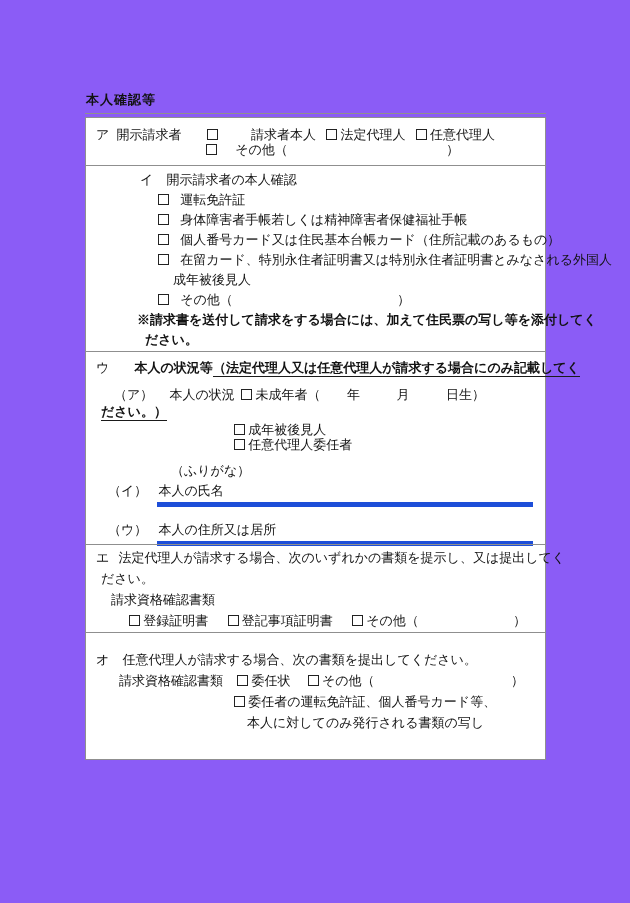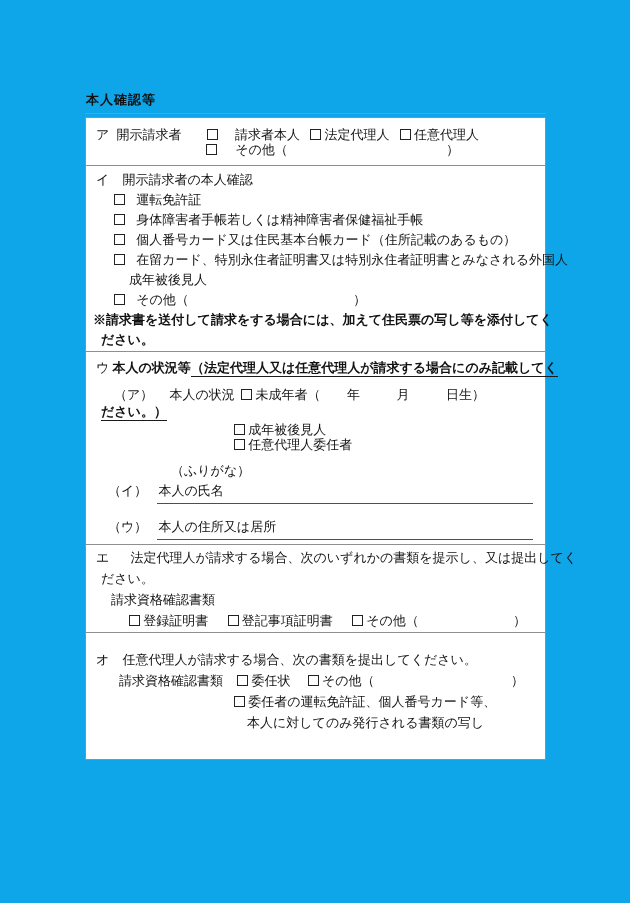--- a/index.html
+++ b/index.html
@@ -1,21 +1,21 @@
 <!DOCTYPE html>
 <html><head>
 <meta charset="utf-8">
 <style>
   * { box-sizing: border-box; }
   html, body { margin: 0; padding: 0; background: #ffffff; }
   .page {
     position: relative;
     width: 630px;
     height: 903px;
-    background: #0ea5e9;
+    background: #8b5cf6;
     font-family: "Liberation Serif", "DejaVu Serif", serif;
     font-size: 13px;
     color: #121212;
     overflow: hidden;
   }
   .content {
     position: absolute;
     left: 85px;
     top: 91px;
     width: 461px;
@@ -34,56 +34,55 @@
     background: #ffffff;
   }
   .row { position: relative; }
   .row + .row { border-top: 1px solid #8f8f8f; }
   .r-a { height: 47px; padding-top: 9px; }
   .r-i { height: 186px; padding-top: 4px; }
   .r-u { height: 193px; padding-top: 6px; }
   .r-e { height: 88px;  padding-top: 2px; }
   .r-o { height: 127px; padding-top: 16px; }
   .ln { line-height: 21px; white-space: nowrap; }
-  .r-i .ln { line-height: 20px; }
+  .r-i .ln { line-height: 20px; margin-left: 44px; }
   .ln-tight { line-height: 15px; }
   .b { font-weight: bold; }
   .ul { border-bottom: 1px solid #1a1a1a; padding-bottom: 1px; }
   .cb {
     display: inline-block;
     width: 11px;
     height: 11px;
     border: 1px solid #222222;
     vertical-align: -1px;
     background: #ffffff;
   }
   .sp { display: inline-block; }
   .field {
     display: inline-block;
-    border-bottom: 1px solid #1d4ed8;
+    border-bottom: 5px solid #1d4ed8;
     padding: 0 0 1px 2px;
-    font-family: Liberation Mono, monospace;
   }
 </style>
 </head>
 <body>
 
 <div class="page">
   <div class="content">
 
     <h1 class="doc-title">本人確認等</h1>
 
     <div class="tbl">
 
       <section class="row r-a">
         <div class="ln ln-tight" style="padding-left:10px">
           <span>ア</span>
           <span style="margin-left:4px">開示請求者</span>
           <span class="cb" style="margin-left:22px"></span>
-          <span style="margin-left:14px">請求者本人</span>
+          <span style="margin-left:30px">請求者本人</span>
           <span class="cb" style="margin-left:7px"></span>
           <span>法定代理人</span>
           <span class="cb" style="margin-left:7px"></span>
           <span>任意代理人</span>
         </div>
         <div class="ln ln-tight" style="padding-left:120px">
           <span class="cb"></span>
           <span style="margin-left:15px">その他（</span>
           <span class="sp" style="width:152px"></span>
           <span>）</span>
@@ -120,21 +119,21 @@
           <span class="sp" style="width:158px"></span>
           <span>）</span>
         </div>
         <div class="ln b" style="padding-left:7px">※請求書を送付して請求をする場合には、加えて住民票の写し等を添付してく</div>
         <div class="ln b" style="padding-left:15px">ださい。</div>
       </section>
 
       <section class="row r-u">
         <div class="ln" style="padding-left:10px;line-height:20px">
           <span>ウ</span>
-          <span class="b" style="margin-left:0">本人の状況等</span><span class="b ul">（法定代理人又は任意代理人が請求する場合にのみ記載してく</span>
+          <span class="b" style="margin-left:22px">本人の状況等</span><span class="b ul">（法定代理人又は任意代理人が請求する場合にのみ記載してく</span>
         </div>
         <div class="ln ln-tight" style="padding-left:28px;margin-top:9px">
           <span>（ア）</span>
           <span style="margin-left:13px">本人の状況</span>
           <span class="cb" style="margin-left:3px"></span>
           <span>未成年者（</span>
           <span class="sp" style="width:20px"></span>
           <span>年</span>
           <span class="sp" style="width:30px"></span>
           <span>月</span>
@@ -159,21 +158,21 @@
         </div>
         <div class="ln" style="padding-left:22px;margin-top:13px;line-height:20px">
           <span>（ウ）</span>
           <span class="field" style="margin-left:6px;width:376px"><span>本人の住所又は居所</span></span>
         </div>
       </section>
 
       <section class="row r-e">
         <div class="ln" style="padding-left:10px">
           <span>エ</span>
-          <span style="margin-left:18px">法定代理人が請求する場合、次のいずれかの書類を提示し、又は提出してく</span>
+          <span style="margin-left:6px">法定代理人が請求する場合、次のいずれかの書類を提示し、又は提出してく</span>
         </div>
         <div class="ln" style="padding-left:15px">ださい。</div>
         <div class="ln" style="padding-left:25px">請求資格確認書類</div>
         <div class="ln" style="padding-left:43px">
           <span class="cb"></span>
           <span>登録証明書</span>
           <span class="cb" style="margin-left:16px"></span>
           <span>登記事項証明書</span>
           <span class="cb" style="margin-left:16px"></span>
           <span>その他（</span>

